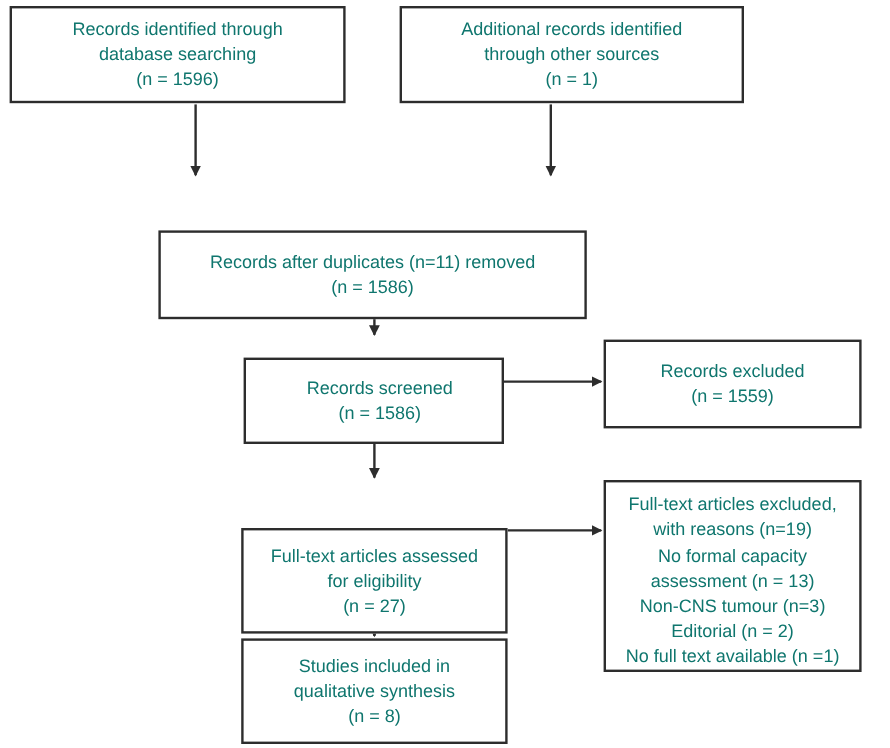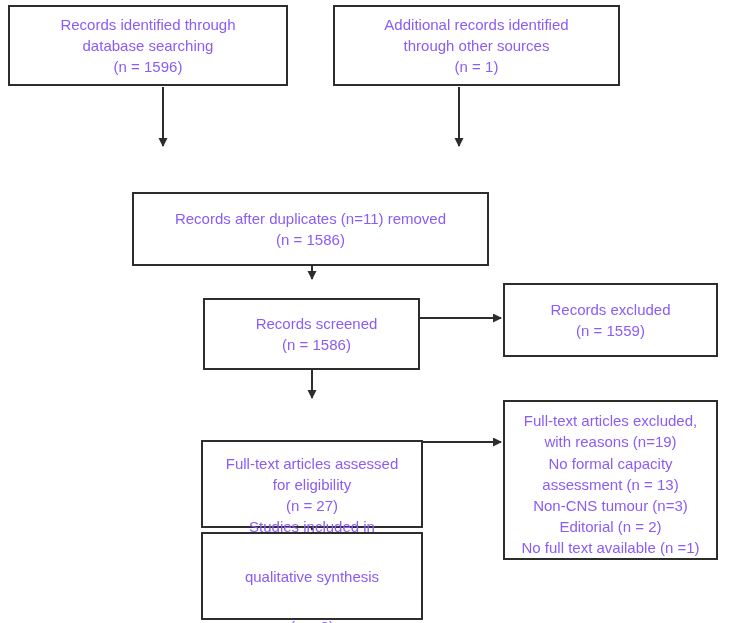--- a/index.html
+++ b/index.html
@@ -6,21 +6,21 @@
     margin: 0;
     padding: 0;
     background: #ffffff;
   }
   #canvas {
     position: relative;
     width: 742px;
     height: 623px;
     background: #ffffff;
     font-family: "Liberation Sans", "DejaVu Sans", sans-serif;
-    color: #8b5cf6;
+    color: #0f766e;
     overflow: hidden;
   }
   .box {
     position: absolute;
     box-sizing: border-box;
     border: 2px solid #2d2d2d;
     background: #ffffff;
     display: flex;
     flex-direction: column;
     justify-content: center;
@@ -106,19 +106,19 @@
     <div class="bline">Full-text articles excluded,</div>
     <div class="bline">with reasons (n=19)</div>
     <div class="spacer"></div>
     <div class="bline">No formal capacity</div>
     <div class="bline">assessment (n = 13)</div>
     <div class="bline">Non-CNS tumour (n=3)</div>
     <div class="bline">Editorial (n = 2)</div>
     <div class="bline">No full text available (n =1)</div>
   </div>
 
-  <div class="box" style="left:201px; top:532px; width:222px; height:88px;gap:29px;">
+  <div class="box" style="left:201px; top:532px; width:222px; height:88px;">
     <div class="bline">Studies included in</div>
     <div class="bline">qualitative synthesis</div>
     <div class="bline">(n = 8)</div>
   </div>
 
 </div>
 
 </body></html>

